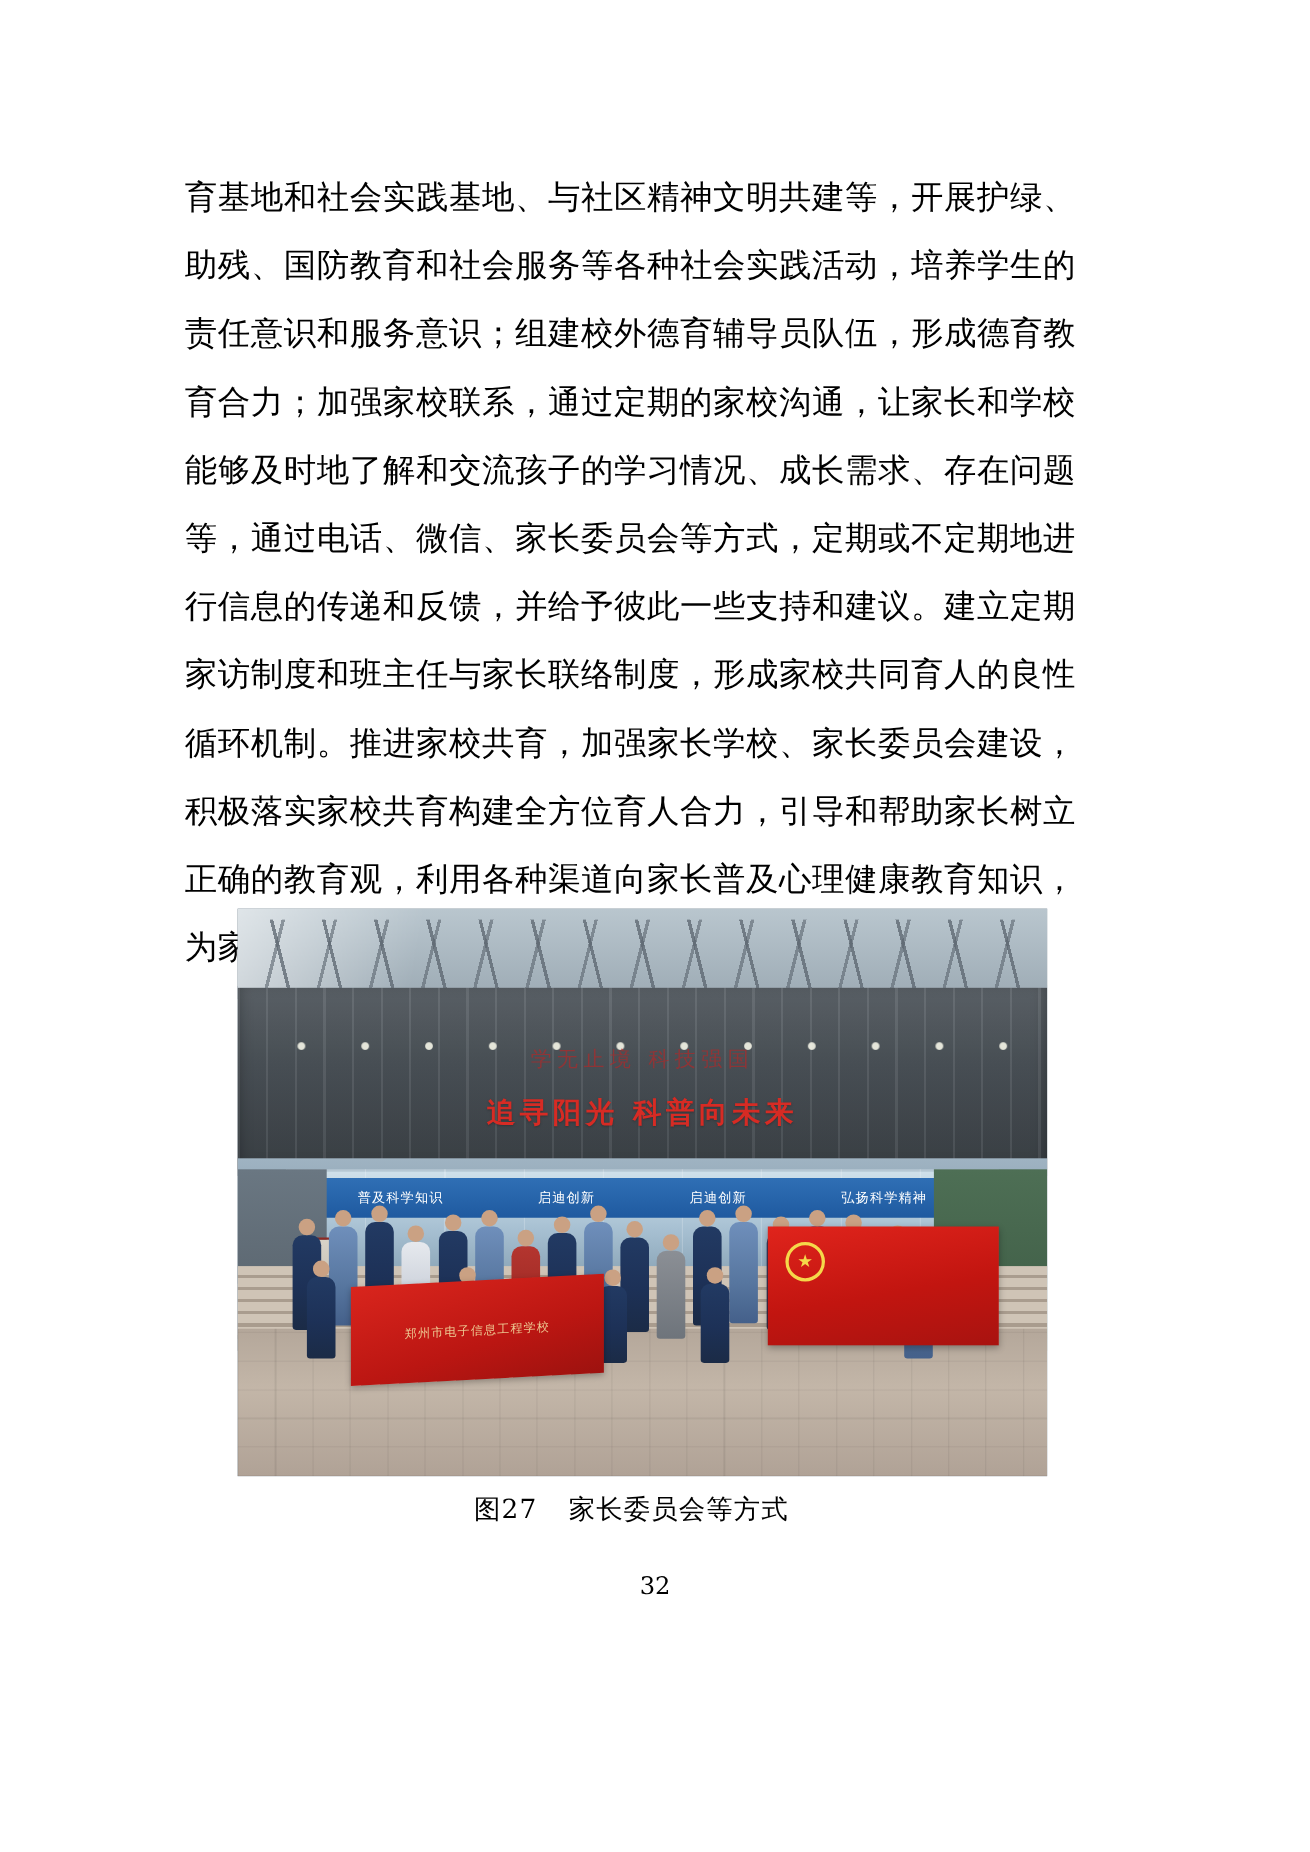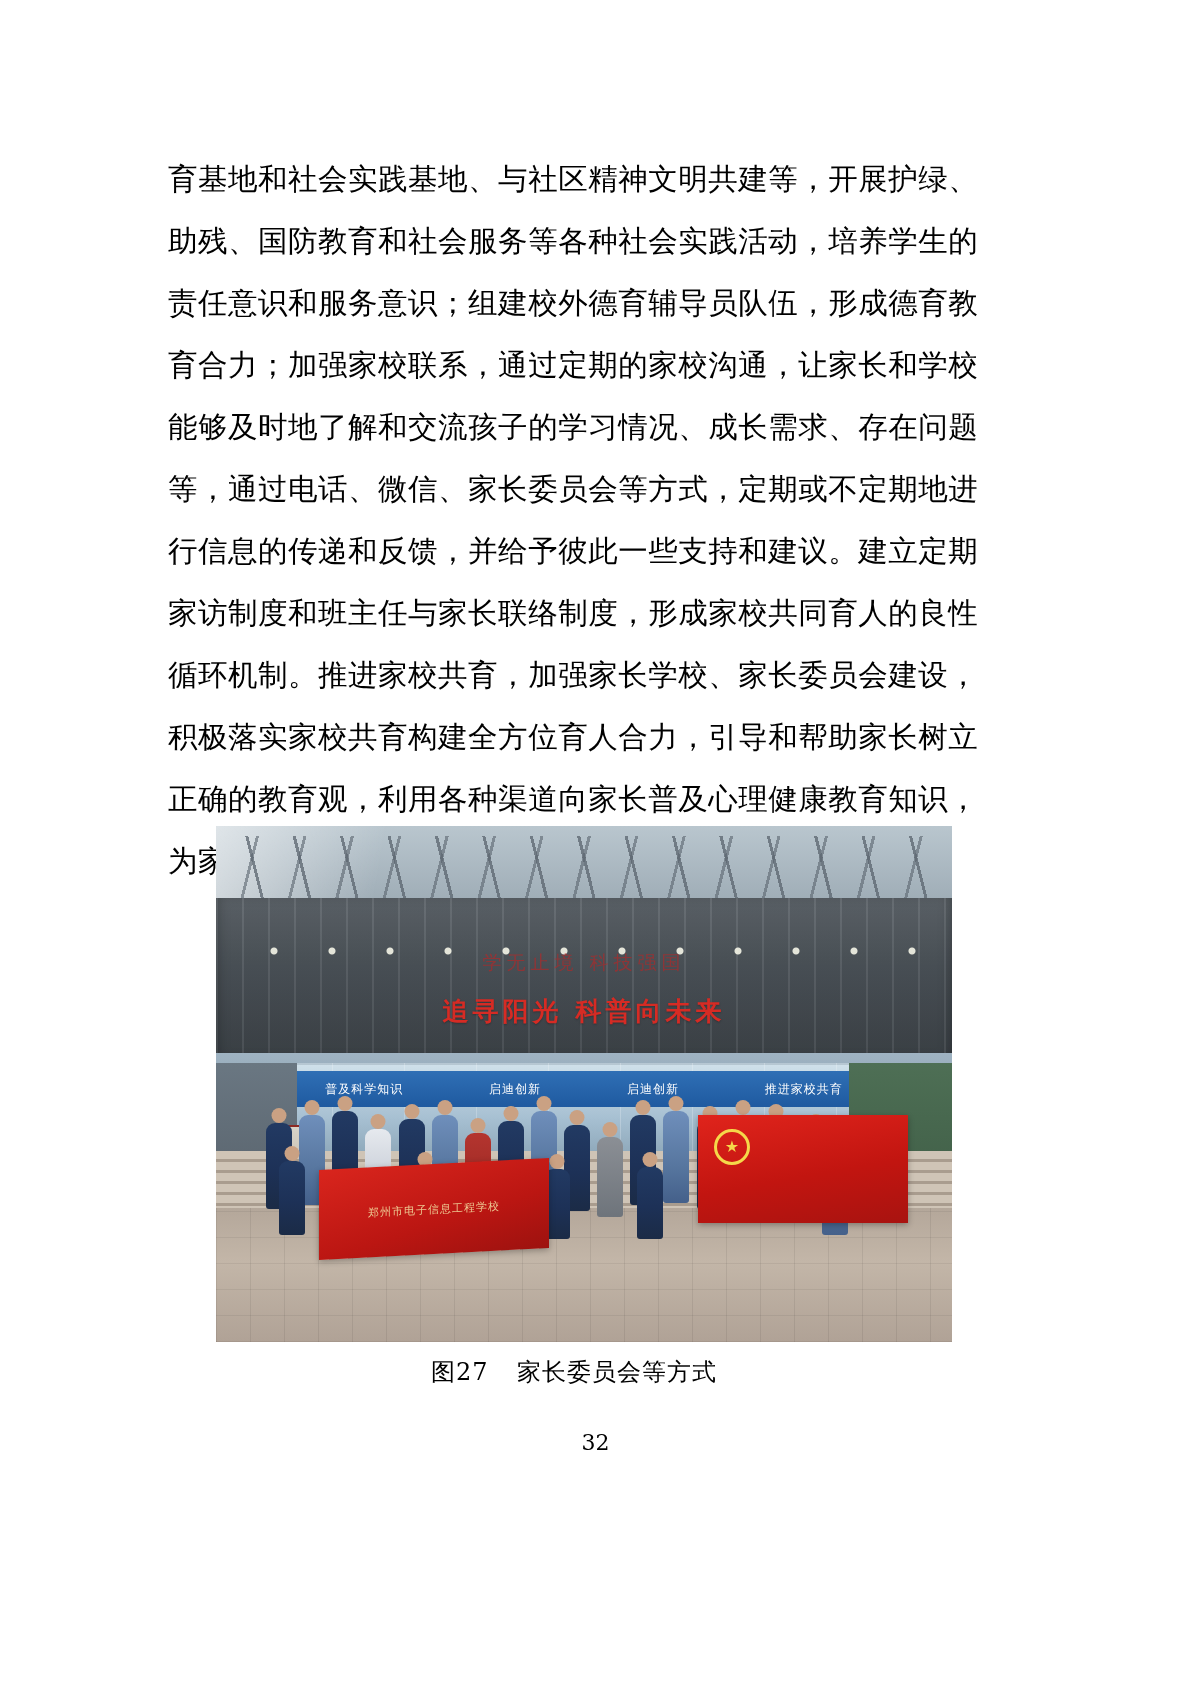--- a/index.html
+++ b/index.html
@@ -214,21 +214,21 @@
       <div class="facade"></div>
       <div class="facade-glass"></div>
 
       <div class="red-banner-top">学无止境 科技强国</div>
       <div class="red-banner-main">追寻阳光 科普向未来</div>
 
       <div class="blue-sign">
         <span>普及科学知识</span>
         <span>启迪创新</span>
         <span>启迪创新</span>
-        <span>推进家校共育</span>
+        <span>弘扬科学精神</span>
       </div>
 
       <div class="side-shop-left"></div>
       <div class="side-shop-right"></div>
       <div class="poster"></div>
 
       <div class="steps"></div>
       <div class="ground"></div>
 
       <div class="crowd">

